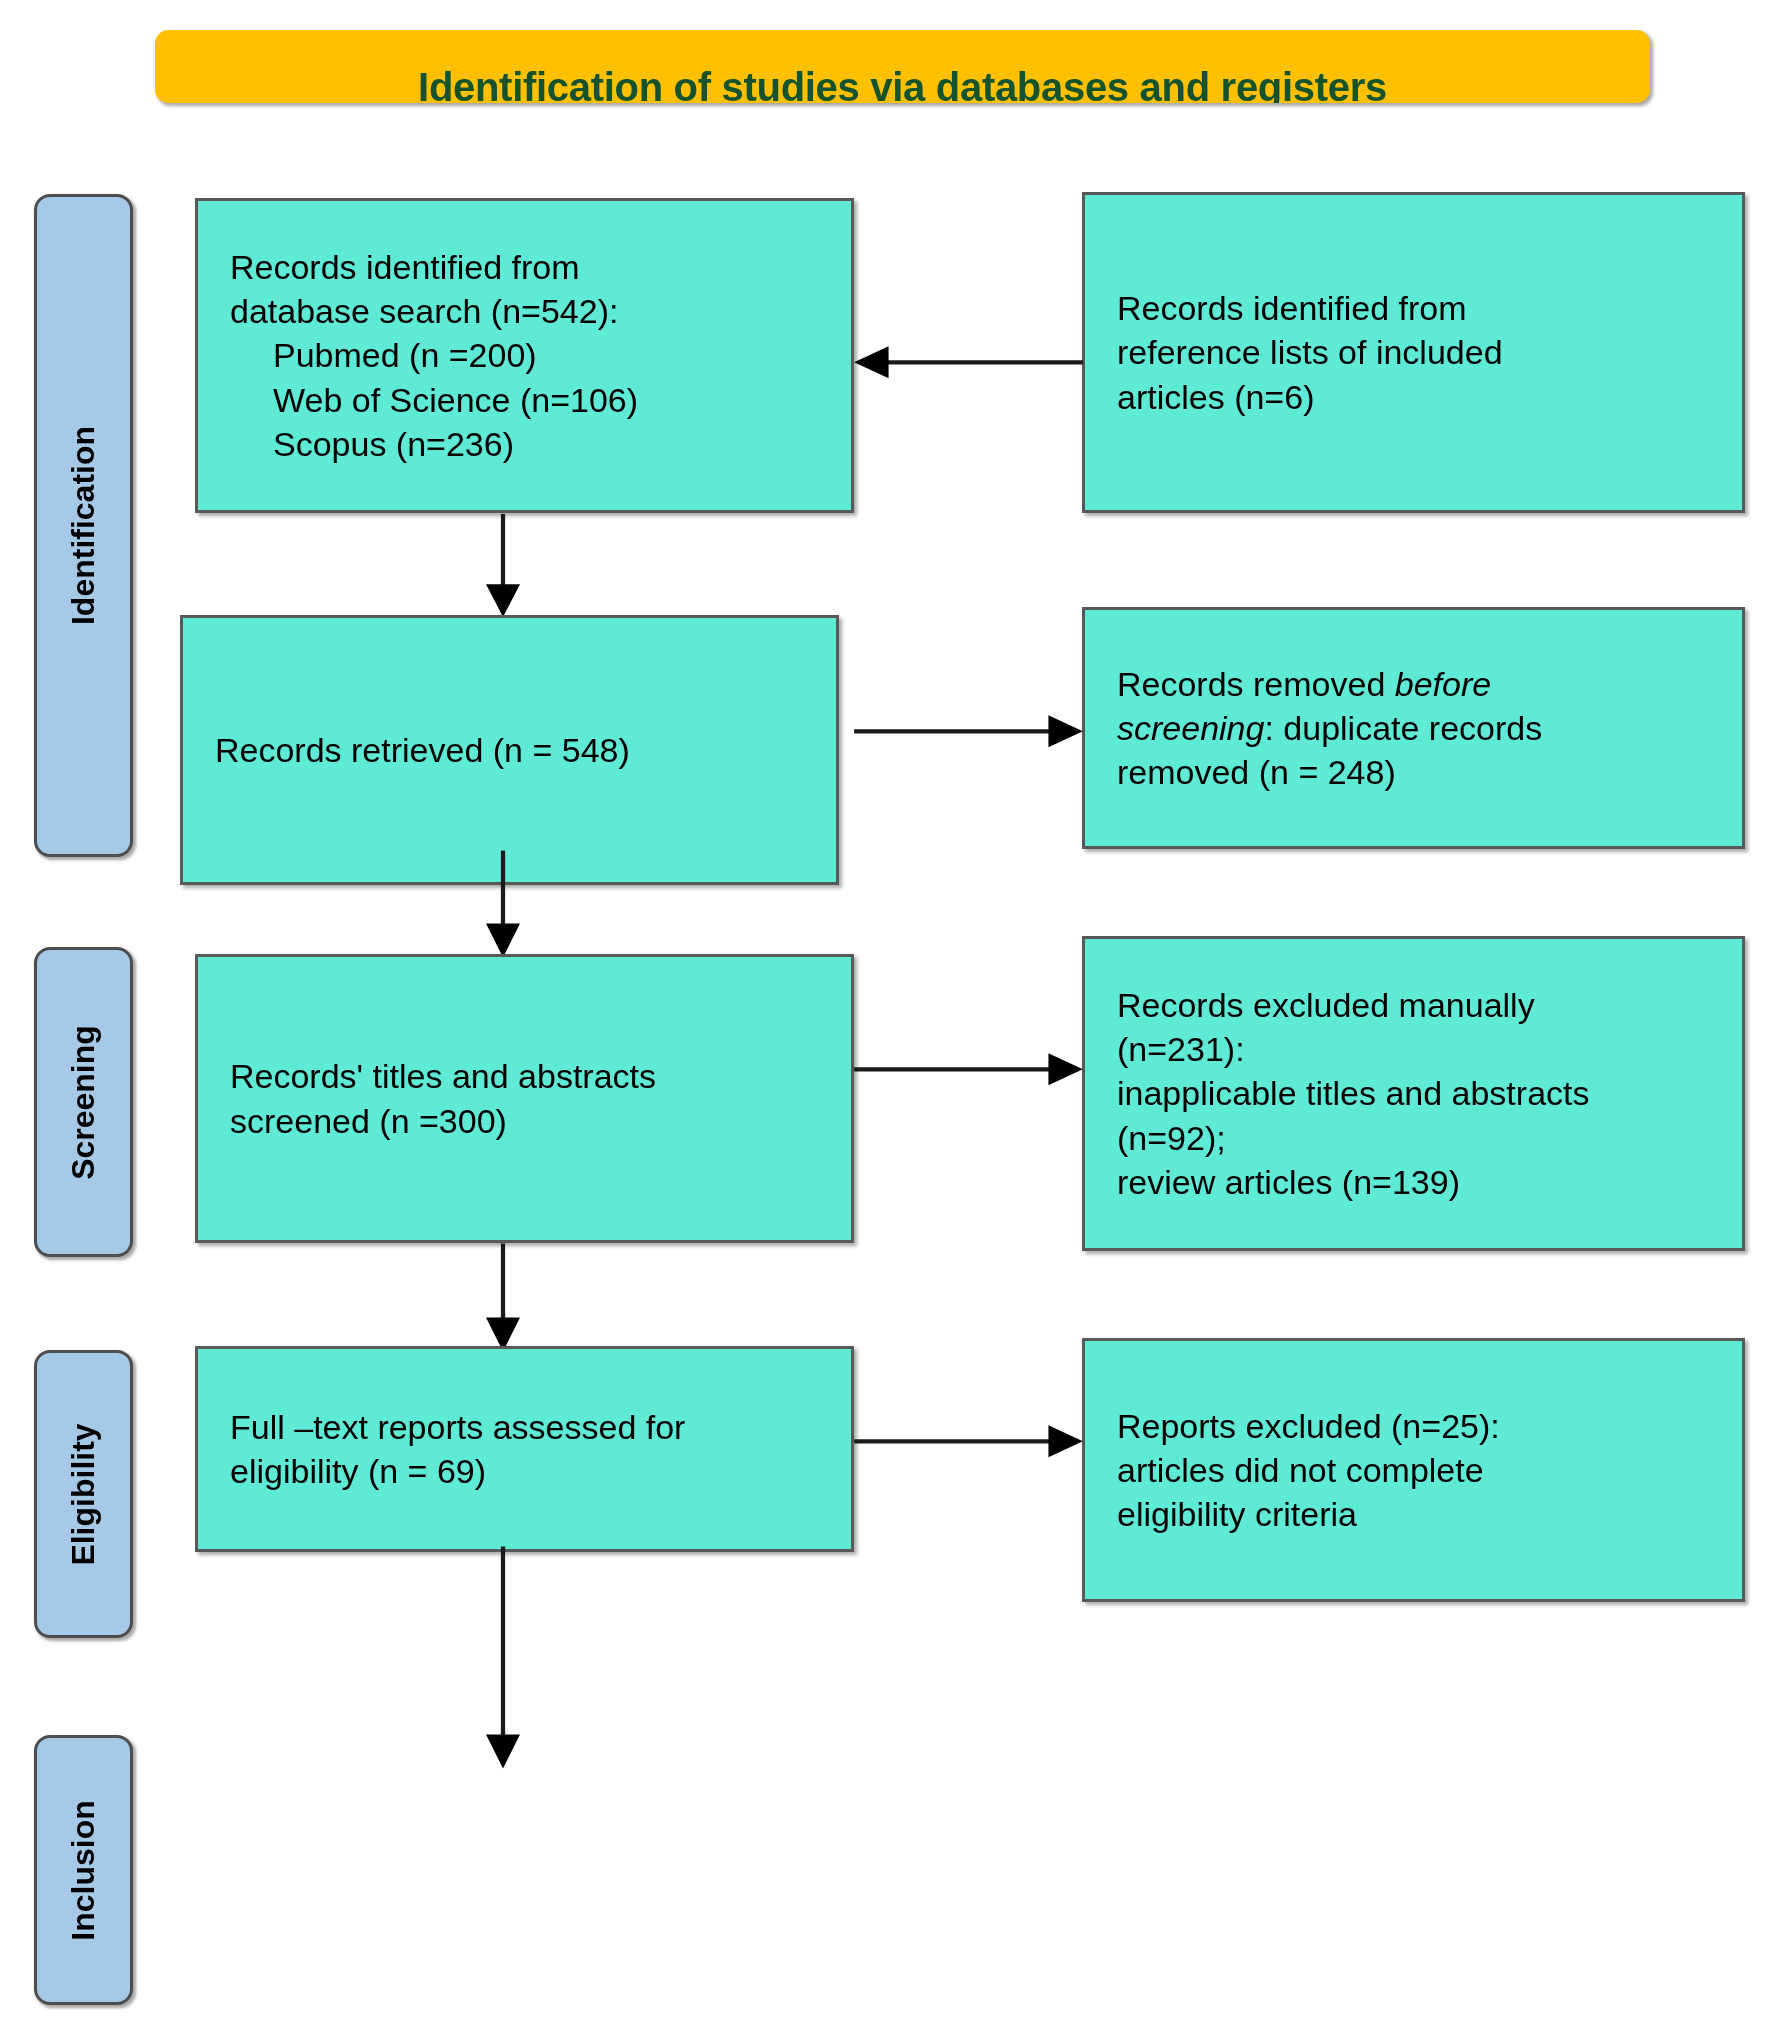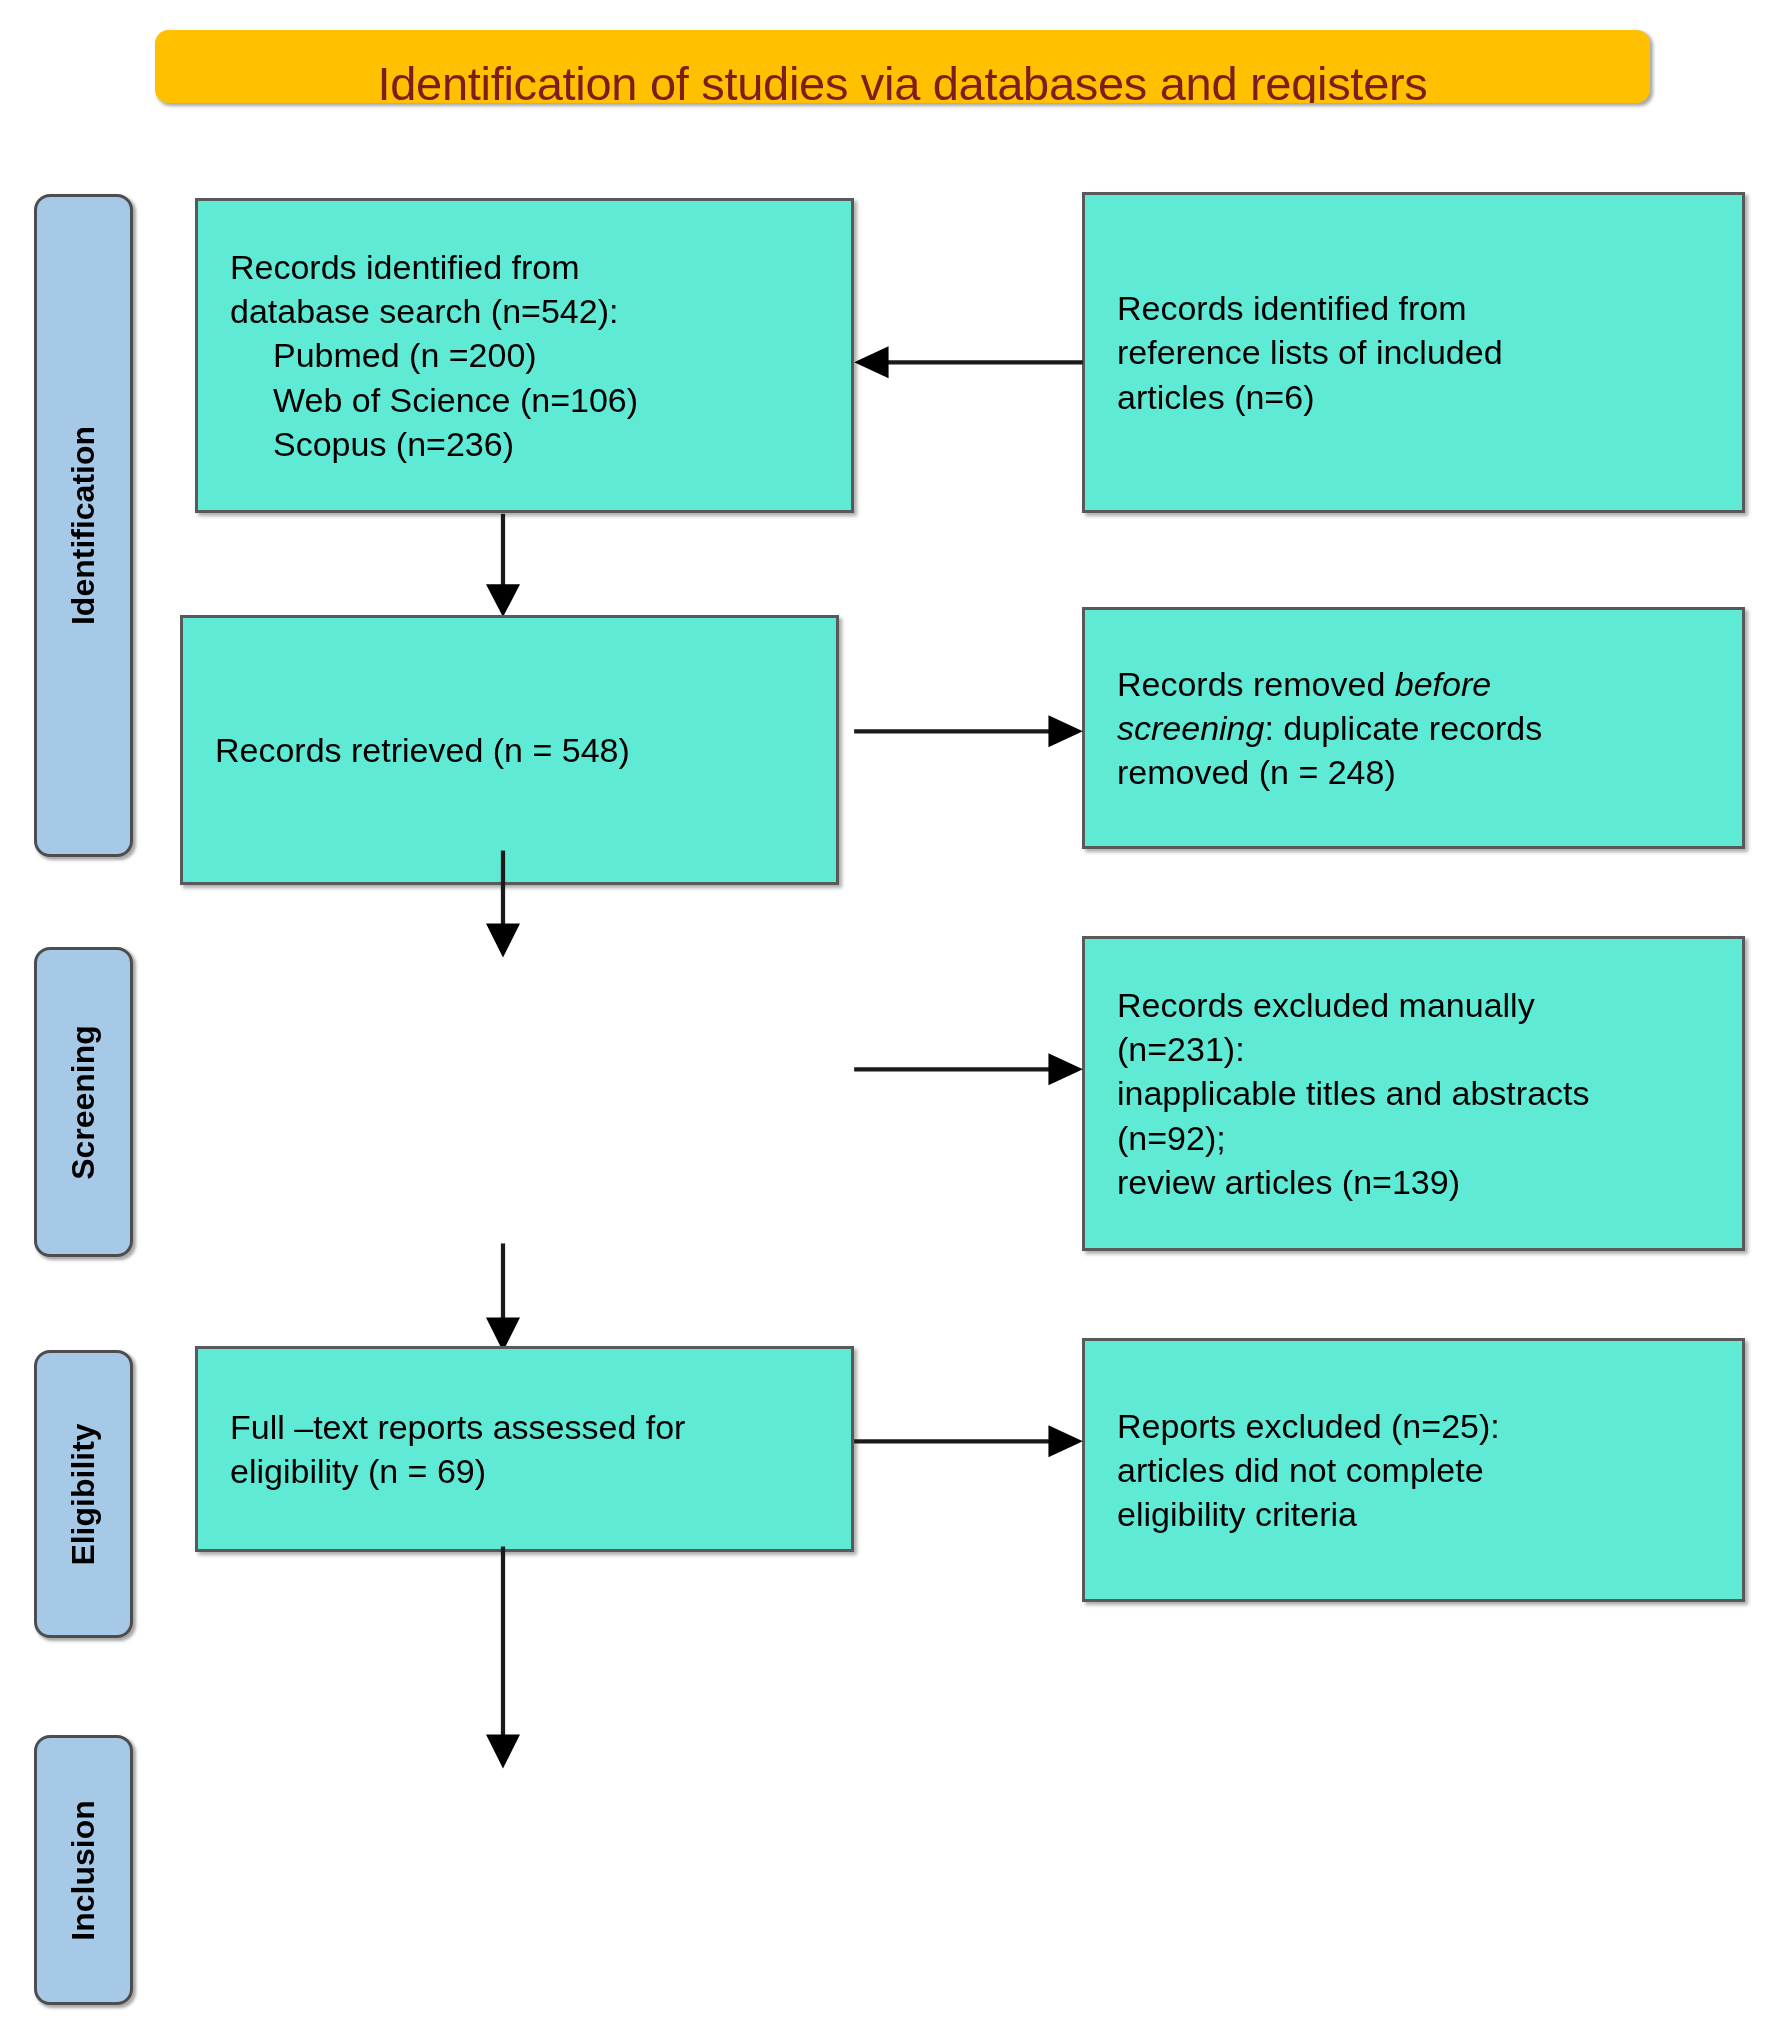--- a/index.html
+++ b/index.html
@@ -29,23 +29,23 @@
     height: 73px;
     background: #FFC000;
     border-radius: 13.5px;
     box-shadow: 2.5px 2.5px 3.7px rgba(0,0,0,0.35);
     display: flex;
     align-items: flex-end;
     justify-content: center;
     overflow: hidden;
   }
   .title-banner .title-text {
-    font-size: 47px;
-    font-weight: normal;
-    color: #7f1d1d;
+    font-size: 40px;
+    font-weight: bold;
+    color: #14532d;
     letter-spacing: -0.3px;
     white-space: nowrap;
     line-height: 1.0;
     padding-bottom: 1.2px;
     transform: translateY(6.1px);
   }
 
   
   .stage-pill {
     position: absolute;
@@ -162,20 +162,23 @@
     </svg>
   </div>
 
   <div class="conn" style="left:486px; top:850px; width:34px; height:108px;">
     <svg width="34" height="108" viewBox="0 0 56 176">
       <line x1="28" y1="0" x2="28" y2="132" stroke="#1a1a1a" stroke-width="7"></line>
       <polygon points="28,176 0,120 56,120" fill="#000000"></polygon>
     </svg>
   </div>
 
+  <div class="flow-box" style="left:195px; top:954px; width:659px; height:289px;">
+    <div class="box-text"><span>Records' titles and abstracts</span><br><span>screened (n =300)</span></div>
+  </div>
 
   <div class="flow-box" style="left:1082px; top:927px; width:663px; height:315px;margin-top:9px;">
     <div class="box-text"><span>Records excluded manually</span><br><span>(n=231):</span><br><span>inapplicable titles and abstracts</span><br><span>(n=92);</span><br><span>review articles (n=139)</span></div>
   </div>
 
   <div class="conn" style="left:854px; top:1057px; width:229px; height:24.6px;">
     <svg width="229" height="24.6" viewBox="0 0 372 40">
       <line x1="0" y1="20" x2="326" y2="20" stroke="#1a1a1a" stroke-width="7"></line>
       <polygon points="372,20 316,-6 316,46" fill="#000000"></polygon>
     </svg>

